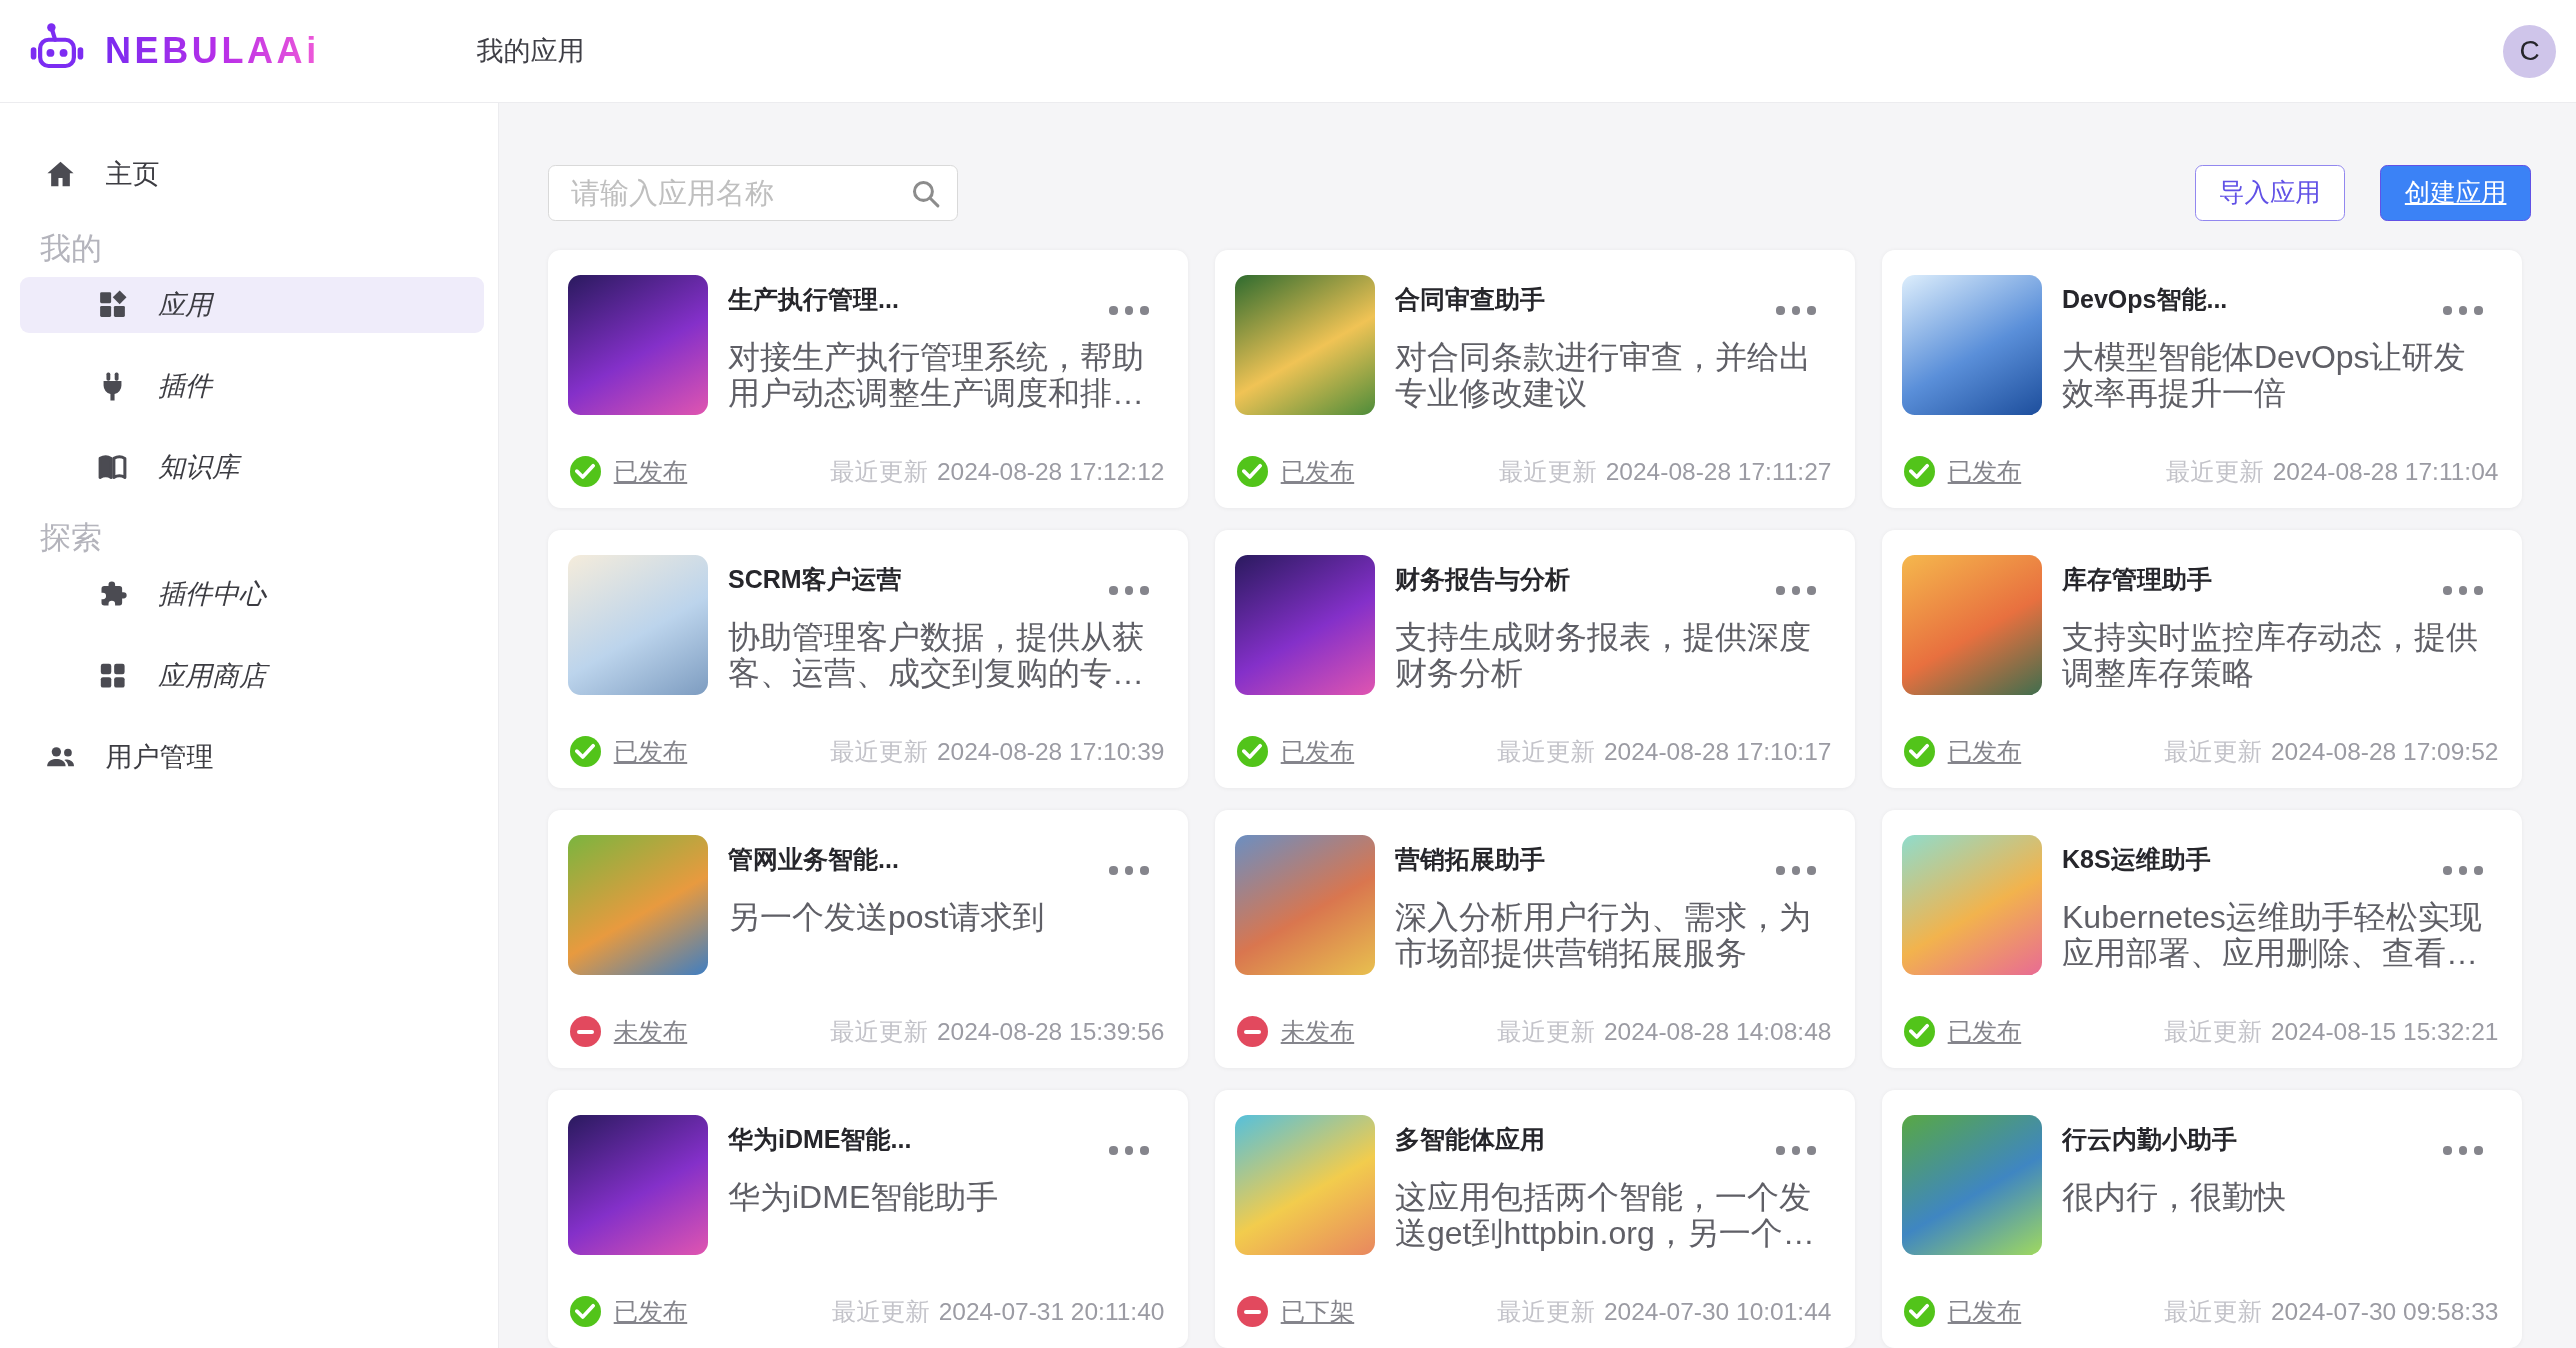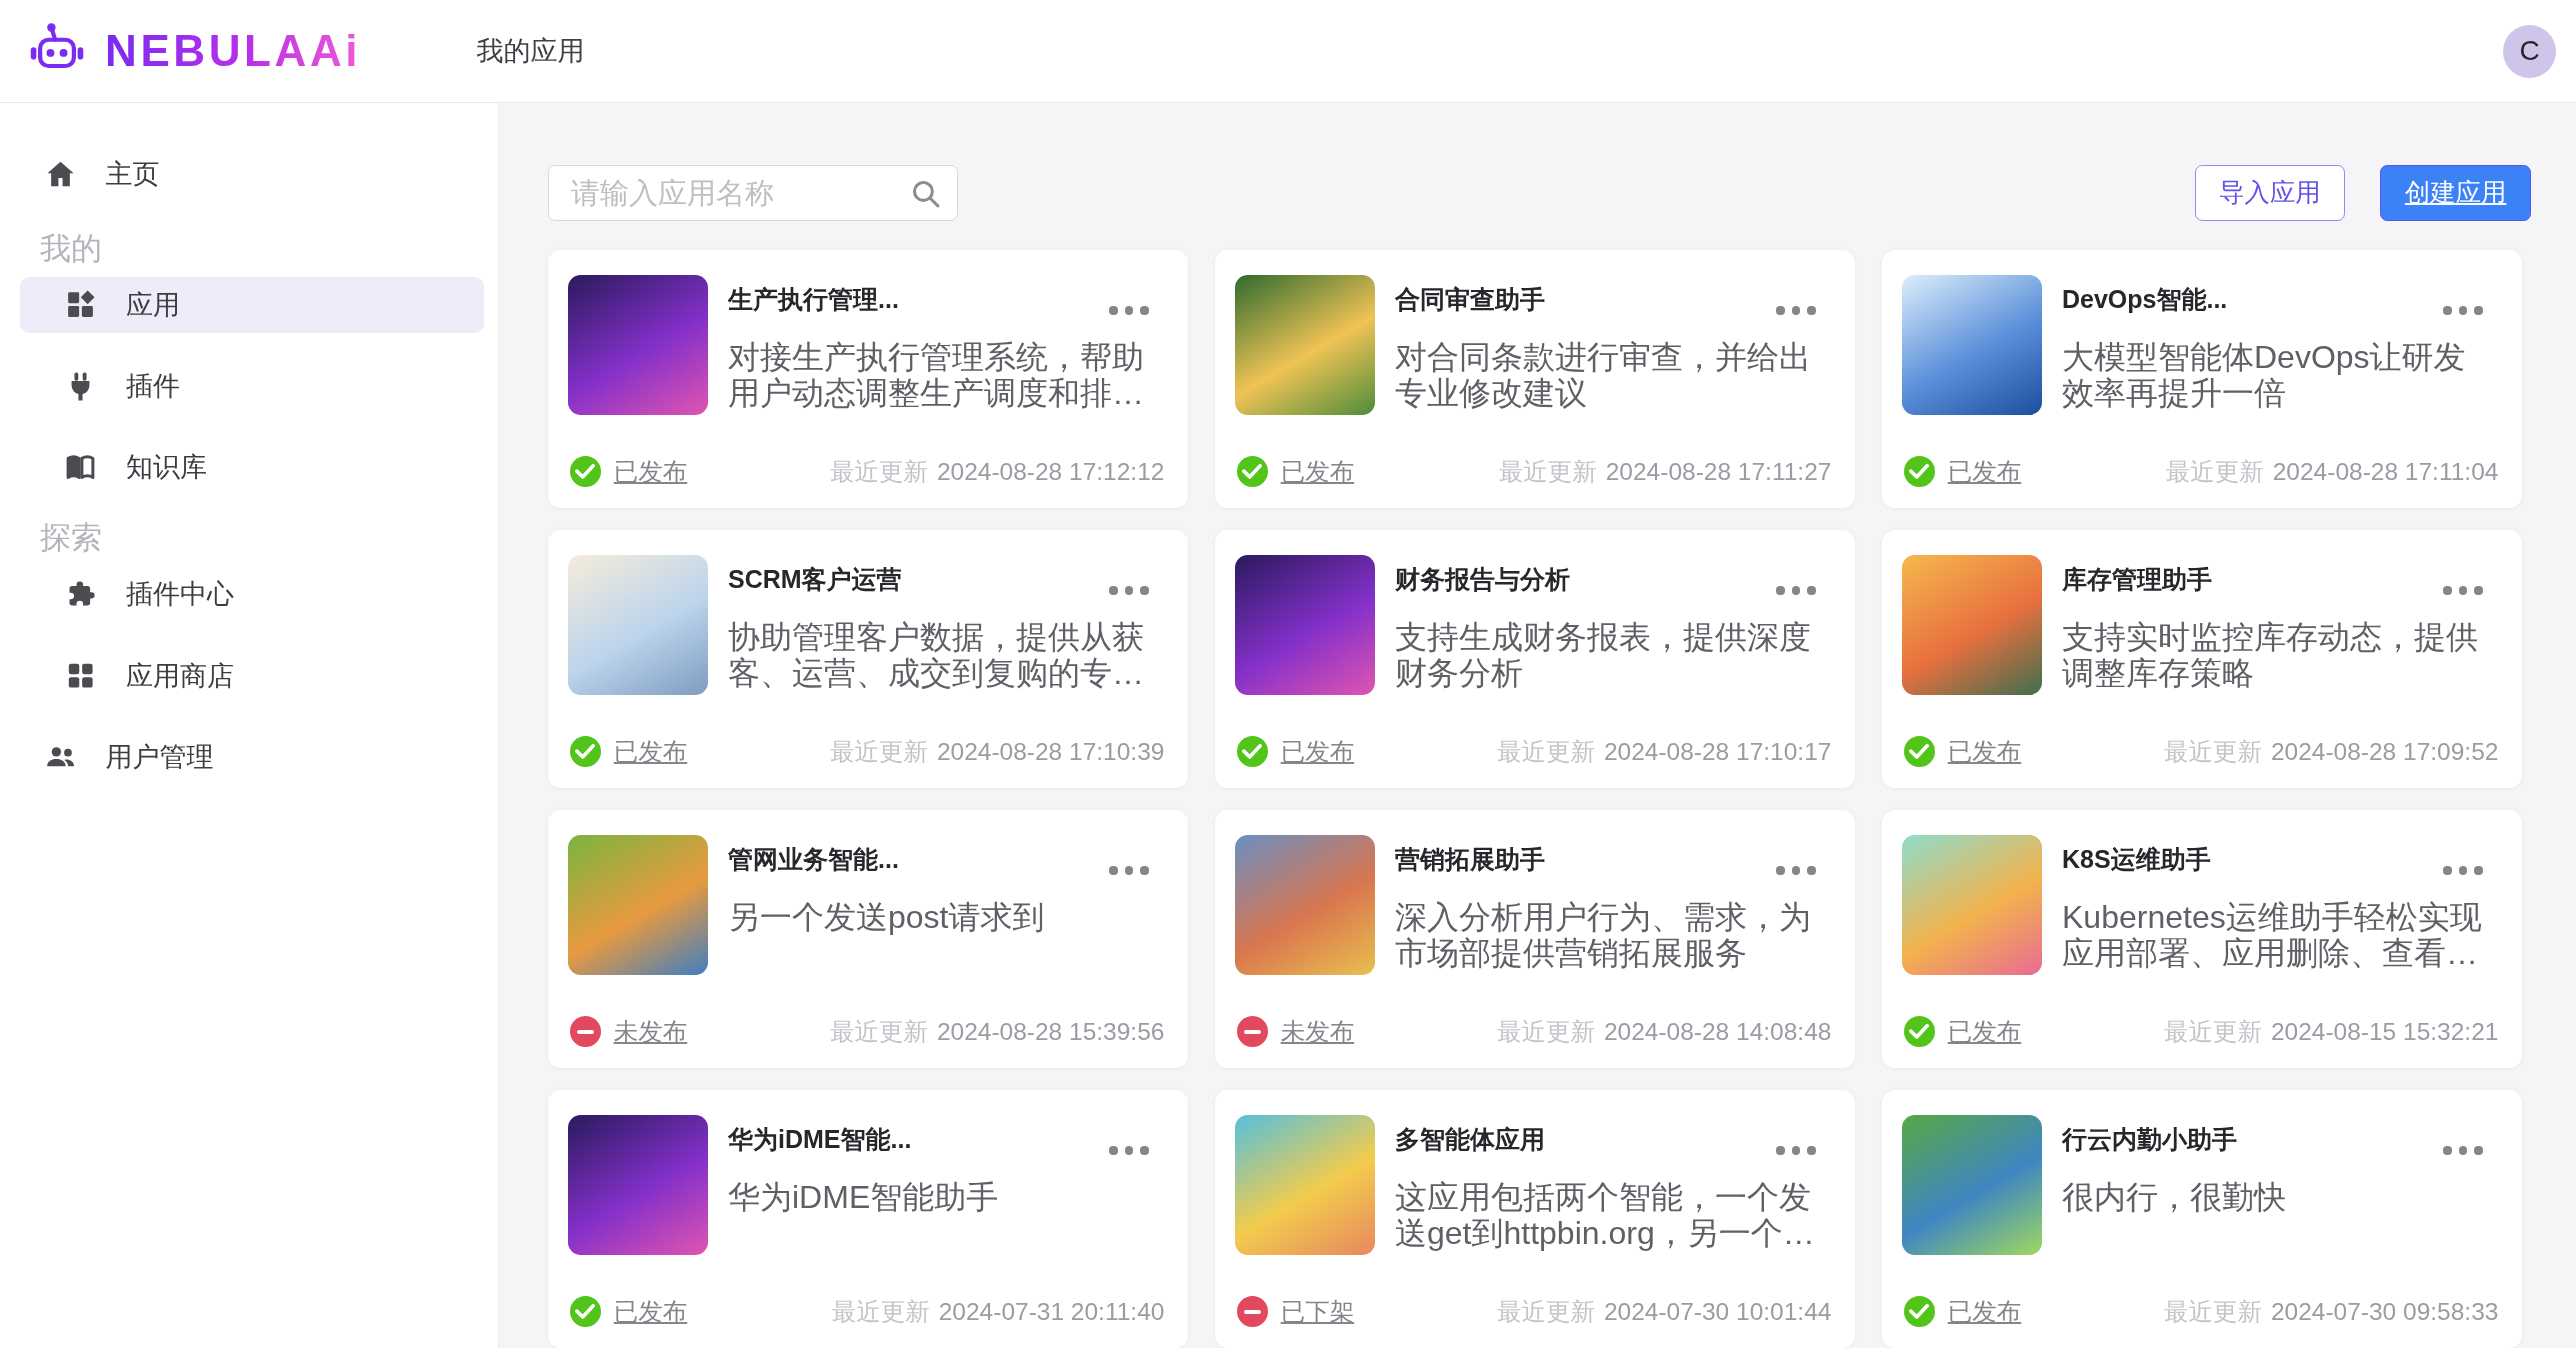--- a/index.html
+++ b/index.html
@@ -10,21 +10,21 @@
     -webkit-font-smoothing:antialiased;
   }
   
   .header{
     position:absolute;top:0;left:0;right:0;height:102px;background:#fff;
     border-bottom:0.9px solid #ececef;display:flex;align-items:center;z-index:20;
   }
   .logo{display:flex;align-items:center;gap:18px;padding-left:27px;width:471px;box-sizing:border-box;}
   .logo-icon{width:60px;height:60px;flex:0 0 auto;}
   .wordmark{
-    font-size:44px;font-weight:700;letter-spacing:3.6px;
+    font-size:36px;font-weight:700;letter-spacing:3.6px;
     background:linear-gradient(90deg,#7a2bf0 0%,#b92fe8 55%,#ef5ad8 100%);
     -webkit-background-clip:text;background-clip:text;color:transparent;
     white-space:nowrap;
   }
   .header-title{font-size:27px;color:#3f3f46;margin-left:5.4px;}
   .avatar{
     margin-left:auto;margin-right:20px;width:53px;height:53px;border-radius:50%;
     background:#cfc5ea;display:flex;align-items:center;justify-content:center;
     font-size:28px;color:#26262b;cursor:pointer;user-select:none;
   }
@@ -32,21 +32,21 @@
   .sidebar{
     position:absolute;top:102px;left:0;bottom:0;width:499px;background:#fff;
     border-right:0.9px solid #ececef;padding-top:44px;box-sizing:border-box;z-index:10;
   }
   .side-item{
     display:flex;align-items:center;height:56px;margin:0 13.6px 0 20px;
     border-radius:9px;font-size:27px;color:#3c3c42;cursor:pointer;
   }
   .side-item + .side-item{margin-top:25.4px;}
   .side-item.top{padding-left:23.6px;}
-  .side-item.sub{padding-left:44px;}
+  .side-item.sub{padding-left:76px;font-style:italic;}
   .side-item.active{background:#efecfa;}
   .side-item .icn{width:33px;height:33px;margin-right:29px;color:#4b4b52;flex:0 0 auto;}
   .side-item .icn svg{width:100%;height:100%;display:block;}
   .section-label{font-size:31px;color:#b4b4bc;margin:27px 0 12.7px 40px;line-height:31px;}
   .section-label.first{margin-top:31px;}
   .group-gap{margin-top:9px;}
   
   .content{
     position:absolute;top:102px;left:499px;right:0;bottom:0;background:#f5f5f7;
     padding:63px 45px 0 49px;box-sizing:border-box;overflow:hidden;

